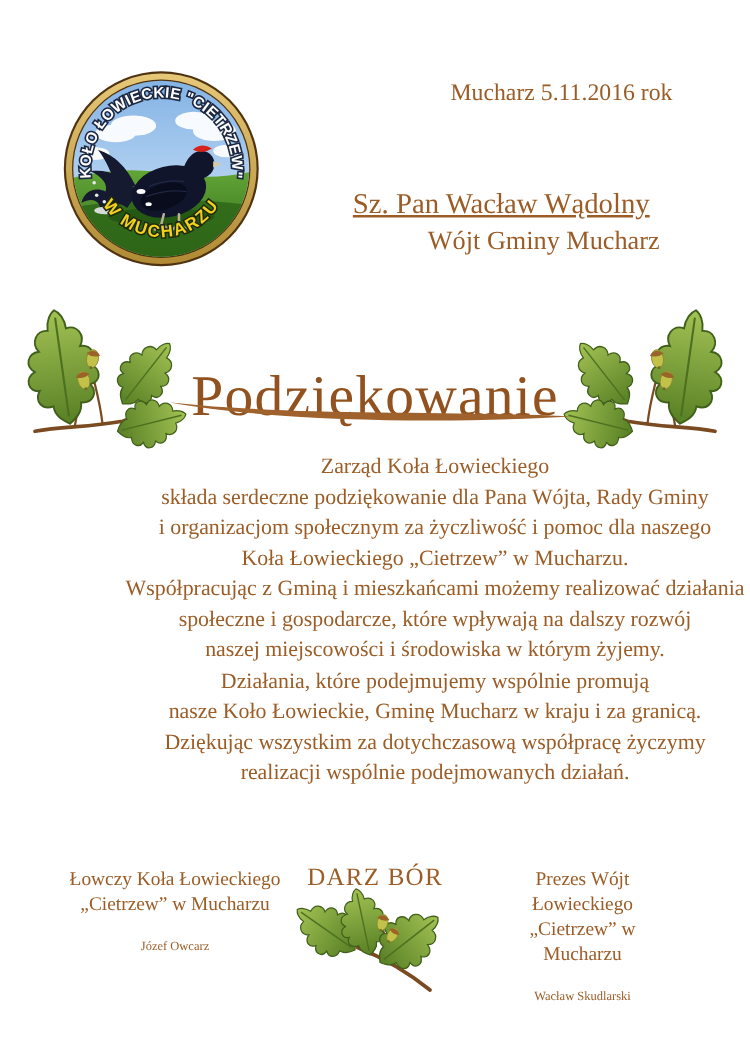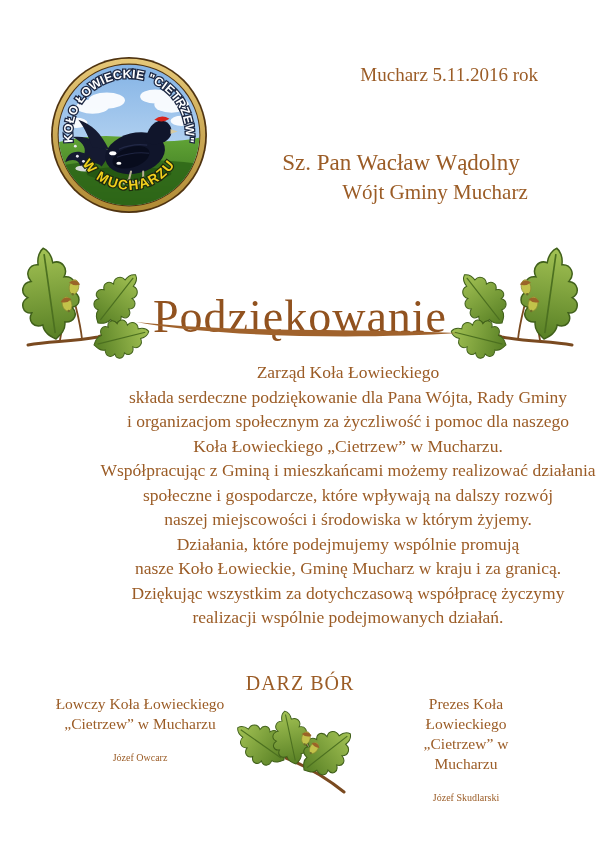--- a/index.html
+++ b/index.html
@@ -4,27 +4,27 @@
 <style>
   html,body{margin:0;padding:0;background:#888;}
   .page{
     position:relative; width:600px; height:848px; background:#ffffff;
     font-family:"Liberation Serif", serif; color:#9b5c26; overflow:hidden;
     margin:0 auto;
   }
   .abs{position:absolute;}
   .cx{position:absolute; transform:translateX(-50%);}
   .date{top:64px; right:62px; font-size:19px;}
-  .addr1{left:401px; top:150px; font-size:23px; white-space:nowrap;}
+  .addr1{left:401px; top:150px; font-size:23px; white-space:nowrap;text-decoration:underline;}
   .addr2{left:435px; top:180px; font-size:21px; white-space:nowrap;}
   .title{left:300px; top:261px; font-size:46px; color:#91521f; letter-spacing:1px; white-space:nowrap;margin-top:29px;}
   .bodyblock{top:360px; left:0; width:600px; text-align:center;padding-left:48px;}
   .bl{font-size:17.5px; line-height:24.5px; white-space:nowrap;}
   .close1{left:300px; top:634px; font-size:19px; white-space:nowrap;}
-  .close2{left:300px; top:672px; font-size:20px; letter-spacing:1px; white-space:nowrap;}
+  .close2{left:300px; top:691px; font-size:20px; letter-spacing:1px; white-space:nowrap;}
   .sig{top:694px; text-align:center; font-size:15.5px; line-height:20px;}
   .sig .name{margin-top:14px; font-size:10px;}
   .sig-left{left:140px;}
   .sig-right{left:466px;}
   svg{display:block; overflow:visible;}
   .hiddendefs{position:absolute; width:0; height:0;}
 </style>
 </head>
 <body>
 
@@ -164,23 +164,23 @@
   </div>
 
   <div class="cx close2">DARZ BÓR</div>
 
   <div class="cx sig sig-left">
     <div>Łowczy Koła Łowieckiego</div>
     <div>„Cietrzew” w Mucharzu</div>
     <div class="name">Józef Owcarz</div>
   </div>
   <div class="cx sig sig-right">
-    <div>Prezes Koła Łowieckiego</div>
+    <div>Prezes Wójt Łowieckiego</div>
     <div>„Cietrzew” w Mucharzu</div>
-    <div class="name">Józef Skudlarski</div>
+    <div class="name">Wacław Skudlarski</div>
   </div>
 
   <svg class="abs" style="left:238px; top:712px;" width="122" height="92" viewBox="0 0 122 92">
     <path d="M106,80 C86,64 68,54 48,46" fill="none" stroke="#7a4a20" stroke-width="3" stroke-linecap="round"></path>
     <path d="M74,56 C72,46 70,38 68,30 M60,50 C58,44 56,40 54,34" fill="none" stroke="#7a4a20" stroke-width="1.8" stroke-linecap="round"></path>
     <use href="#oakleaf" transform="translate(46,48) rotate(-55) scale(1.25,1.2)"></use>
     <use href="#oakleaf" transform="translate(58,52) rotate(-12) scale(1.2,1.15)"></use>
     <use href="#oakleaf" transform="translate(66,58) rotate(52) scale(1.35,1.25)"></use>
     <use href="#acorn" transform="translate(68,26) rotate(12) scale(1.25)"></use>
     <use href="#acorn" transform="translate(76,36) rotate(32) scale(1.15)"></use>

